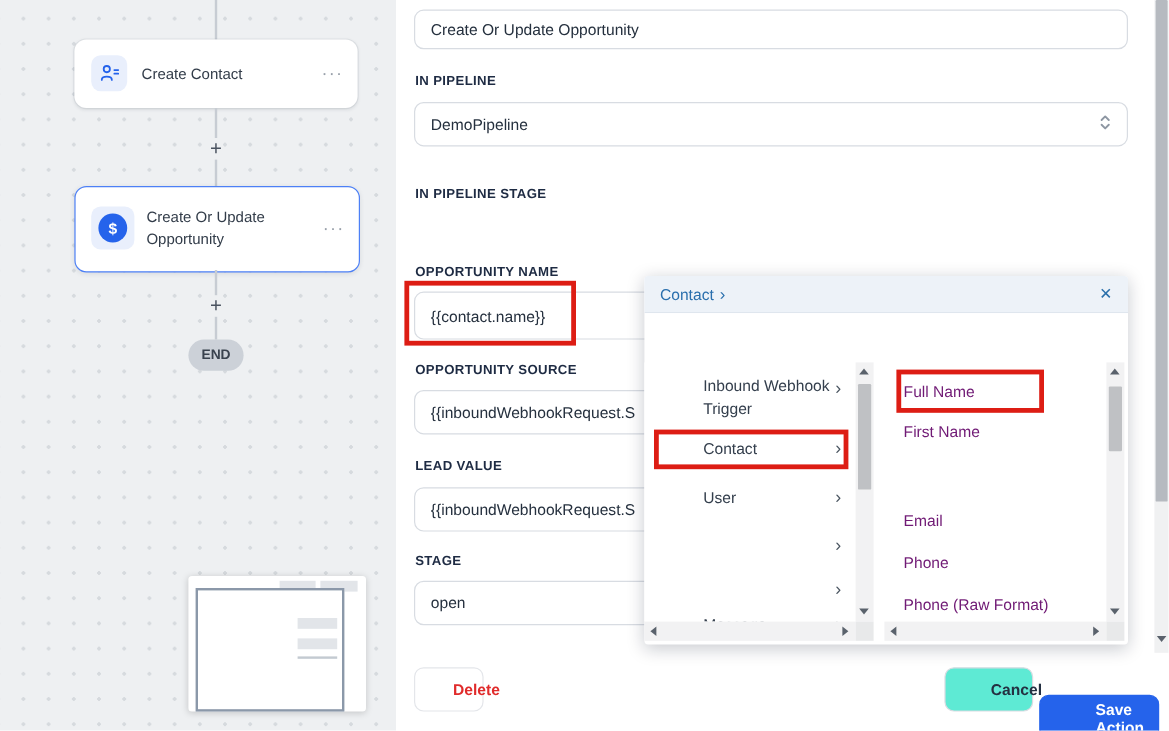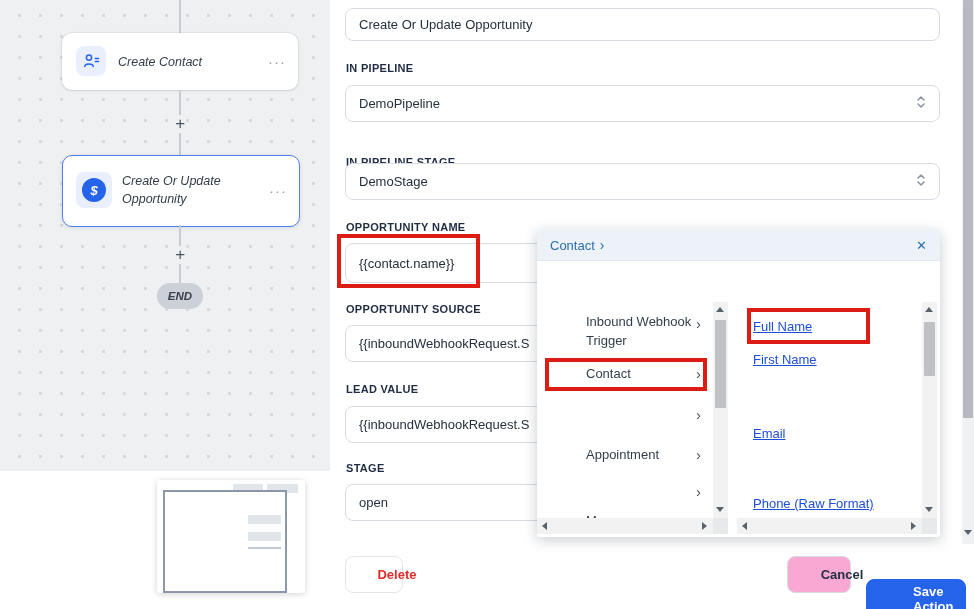--- a/index.html
+++ b/index.html
@@ -1,23 +1,23 @@
 <!DOCTYPE html>
 <html><head>
 <meta charset="utf-8">
 <style>
   html,body{margin:0;padding:0;}
   .stage{position:relative;width:974px;height:609px;overflow:hidden;background:#ffffff;
          font-family:"Liberation Sans","DejaVu Sans",sans-serif;color:#2a3342;}
   .abs{position:absolute;}
 
   
-  .canvas{left:0;top:0;width:330px;height:471px;background-color:#eef0f2;
+  .canvas{left:0;top:0;width:330px;height:609px;background-color:#eef0f2;
           background-image:radial-gradient(#d6dade 1.5px, transparent 1.7px);
-          background-size:21px 21px;background-position:9px 5px;font-style:italic;}
+          background-size:21px 21px;background-position:9px 5px;}
   .connector{width:2px;background:#c7ccd3;left:179px;}
   .plus{width:20px;height:20px;left:170px;text-align:center;font-size:17px;line-height:20px;
         color:#4a5360;cursor:pointer;}
   .node{left:62px;width:236px;background:#ffffff;border-radius:10px;
         box-shadow:0 1px 3px rgba(25,35,55,.10),0 0 0 1px rgba(25,35,55,.05);}
   .node.selected{box-shadow:0 1px 4px rgba(25,35,55,.10);border:1.5px solid #4d80f6;}
   .node-icon-sq{background:#e9effc;border-radius:8px;display:flex;align-items:center;justify-content:center;}
   .node-label{font-size:12.5px;color:#323c49;line-height:18px;}
   .node-menu{color:#98a0aa;font-size:15px;letter-spacing:1px;cursor:pointer;}
   .dollar-circle{width:24px;height:24px;border-radius:50%;background:#2563eb;color:#fff;
@@ -36,39 +36,39 @@
         box-sizing:border-box;font-size:13px;color:#25303e;padding:0 13px;outline:none;
         font-family:"Liberation Sans","DejaVu Sans",sans-serif;}
   .selbox{left:345px;width:595px;background:#fff;border:1px solid #d8dce2;border-radius:8px;
           box-sizing:border-box;display:flex;align-items:center;padding:0 13px;font-size:13px;color:#25303e;cursor:pointer;}
   .selbox .spin{margin-left:auto;}
 
   
   .btn{box-sizing:border-box;border-radius:8px;font-size:13px;font-weight:bold;
        display:flex;align-items:center;justify-content:center;cursor:pointer;padding-left:46px;}
   .btn-delete{left:345px;top:556px;width:58px;height:37px;background:#fff;border:1px solid #e4e6ea;color:#e02b2b;}
-  .btn-cancel{left:787px;top:556px;width:64px;height:37px;background:#f9a8d4;border:1px solid #d8dce2;color:#243041;}
+  .btn-cancel{left:787px;top:556px;width:74px;height:37px;background:#5eead4;border:1px solid #d8dce2;color:#243041;}
   .btn-save{left:866px;top:555px;width:100px;height:39px;background:#2563eb;border:1px solid #2563eb;color:#fff;margin-top:24px;}
 
   
   .popover{left:537px;top:230px;width:403px;height:307px;background:#fff;border-radius:3px;
            box-shadow:0 3px 14px rgba(10,20,40,.22);z-index:10;}
   .pop-header{left:0;top:0;width:403px;height:31px;background:#edf2f8;border-bottom:1px solid #dfe6ee;
               box-sizing:border-box;display:flex;align-items:center;padding:0 13px;
               font-size:13px;color:#2a6fad;border-radius:3px 3px 0 0;}
   .pop-close{margin-left:auto;color:#2b70ab;font-size:13px;cursor:pointer;}
   .pop-search{left:3px;top:34px;width:396px;height:33px;border:1px solid #dadfe5;border-radius:6px;
               box-sizing:border-box;padding:0 12px;font-size:13px;color:#25303e;outline:none;
               font-family:"Liberation Sans","DejaVu Sans",sans-serif;}
   .pop-search::placeholder{color:#a6adb7;}
   .list{overflow:hidden;background:#fff;}
   .cat-item{left:0;width:176px;height:22px;font-size:13px;color:#333e4c;cursor:pointer;}
   .cat-text{position:absolute;left:15px;top:0;width:130px;line-height:19px;margin-left:34px;}
   .cat-chev{position:absolute;right:12px;top:0;font-size:15px;line-height:19px;color:#4a5560;}
-  .fld-item{position:absolute;left:16px;width:150px;font-size:13px;color:#1d4ed8;line-height:18px;cursor:pointer;text-decoration:underline;}
+  .fld-item{position:absolute;left:16px;width:150px;font-size:13px;color:#701a75;line-height:18px;cursor:pointer;}
 
   
   .sb-v{background:#f2f2f3;}
   .sb-h{background:#f2f2f3;}
   .sb-corner{background:#e8e9ea;}
   .sb-thumb{background:#bfc1c4;border-radius:1px;}
   .tri{width:0;height:0;position:absolute;}
   .tri-up{border-left:4px solid transparent;border-right:4px solid transparent;border-bottom:5px solid #5a626c;}
   .tri-down{border-left:4px solid transparent;border-right:4px solid transparent;border-top:5px solid #5a626c;}
   .tri-left{border-top:4px solid transparent;border-bottom:4px solid transparent;border-right:5px solid #5a626c;}
@@ -137,29 +137,20 @@
     <span>DemoPipeline</span>
     <span class="spin">
       <svg width="10" height="16" viewBox="0 0 10 16" fill="none" stroke="#8e97a3" stroke-width="1.6" stroke-linecap="round" stroke-linejoin="round">
         <path d="M2 6 L5 3 L8 6"></path>
           <path d="M2 10 L5 13 L8 10"></path>
       </svg>
     </span>
   </div>
 
   <div class="abs fld-label" style="left:346px;top:141px;margin-top:15px;">IN PIPELINE STAGE</div>
-  <div class="abs selbox" style="top:163px;height:37px;">
-    <span>DemoStage</span>
-    <span class="spin">
-      <svg width="10" height="16" viewBox="0 0 10 16" fill="none" stroke="#8e97a3" stroke-width="1.6" stroke-linecap="round" stroke-linejoin="round">
-        <path d="M2 6 L5 3 L8 6"></path>
-          <path d="M2 10 L5 13 L8 10"></path>
-      </svg>
-    </span>
-  </div>
 
   <div class="abs fld-label" style="left:346px;top:221px;">OPPORTUNITY NAME</div>
   <input class="abs tbox" style="top: 243px; height: 40px;" value="{{contact.name}}">
 
   <div class="abs fld-label" style="left:346px;top:303px;">OPPORTUNITY SOURCE</div>
   <input class="abs tbox" style="top: 325px; height: 37px;" value="{{inboundWebhookRequest.S">
 
   <div class="abs fld-label" style="left:346px;top:383px;">LEAD VALUE</div>
   <input class="abs tbox" style="top: 406px; height: 37px;" value="{{inboundWebhookRequest.S">
 
@@ -185,24 +176,24 @@
     <div class="abs list" style="left:0;top:72px;width:176px;height:216px;">
       <div class="abs cat-item" style="top:10px;height:42px;">
         <span class="cat-text">Inbound Webhook Trigger</span>
         <span class="cat-chev" style="top:2px;">›</span>
       </div>
       <div class="abs cat-item" style="top:62px;">
         <span class="cat-text">Contact</span>
         <span class="cat-chev">›</span>
       </div>
       <div class="abs cat-item" style="top:103px;">
+        <span class="cat-text">User</span>
         <span class="cat-chev">›</span>
       </div>
       <div class="abs cat-item" style="top:143px;">
-        <span class="cat-text">Appointment</span>
         <span class="cat-chev">›</span>
       </div>
       <div class="abs cat-item" style="top:180px;">
         <span class="cat-chev">›</span>
       </div>
       <div class="abs cat-item" style="top:209px;">
         <span class="cat-text">Message</span>
         <span class="cat-chev">›</span>
       </div>
     </div>
@@ -216,20 +207,21 @@
     <div class="abs sb-h" style="left:0;top:288px;width:176px;height:16px;">
       <div class="tri tri-left" style="left:5px;top:4px;"></div>
       <div class="tri tri-right" style="left:165px;top:4px;"></div>
     </div>
     <div class="abs sb-corner" style="left:176px;top:288px;width:15px;height:16px;"></div>
 
     <div class="abs list" style="left:200px;top:72px;width:185px;height:216px;">
       <div class="fld-item" style="top:16px;">Full Name</div>
       <div class="fld-item" style="top:49px;">First Name</div>
       <div class="fld-item" style="top:123px;">Email</div>
+      <div class="fld-item" style="top:158px;">Phone</div>
       <div class="fld-item" style="top:193px;">Phone (Raw Format)</div>
     </div>
 
     <div class="abs sb-v" style="left:385px;top:72px;width:15px;height:216px;">
       <div class="tri tri-up" style="left:3px;top:5px;"></div>
       <div class="abs sb-thumb" style="left:2px;top:20px;width:11px;height:54px;"></div>
       <div class="tri tri-down" style="left:3px;top:205px;"></div>
     </div>
 
     <div class="abs sb-h" style="left:200px;top:288px;width:185px;height:16px;">

